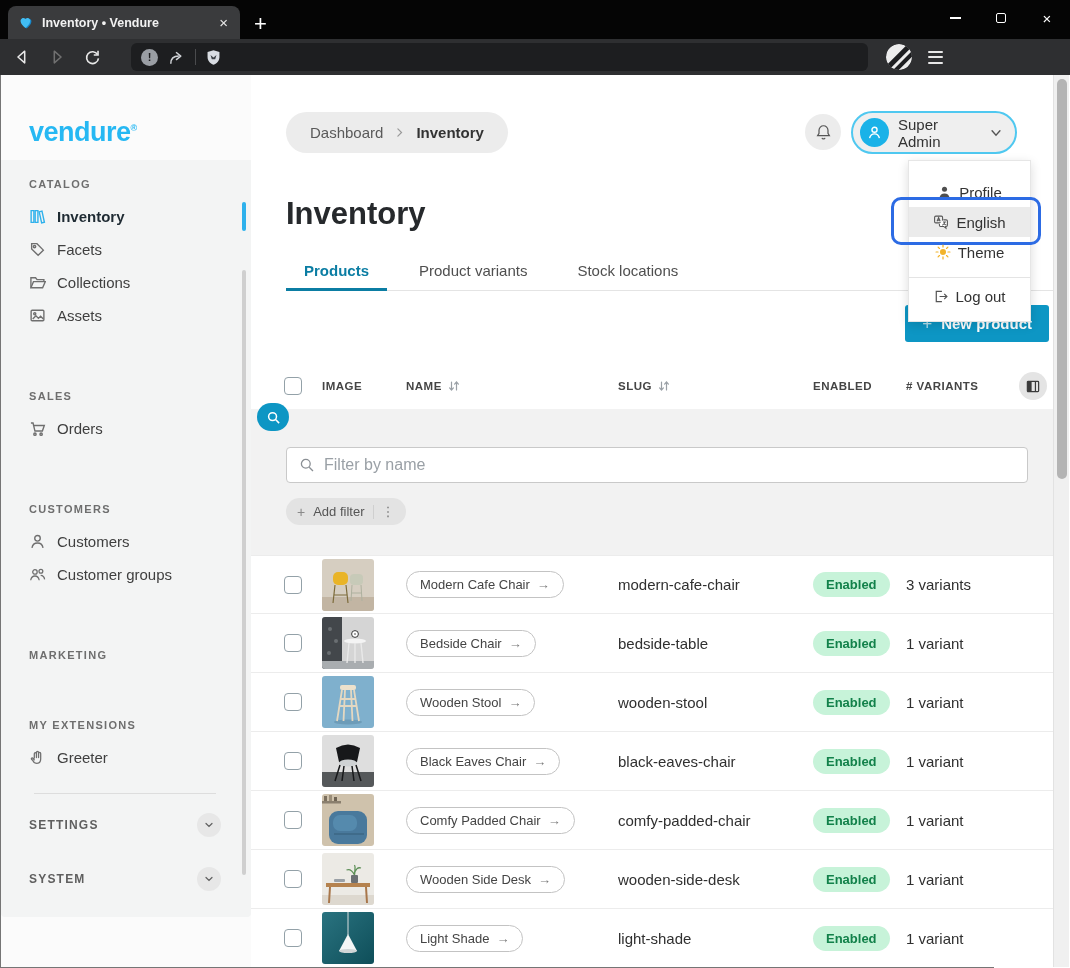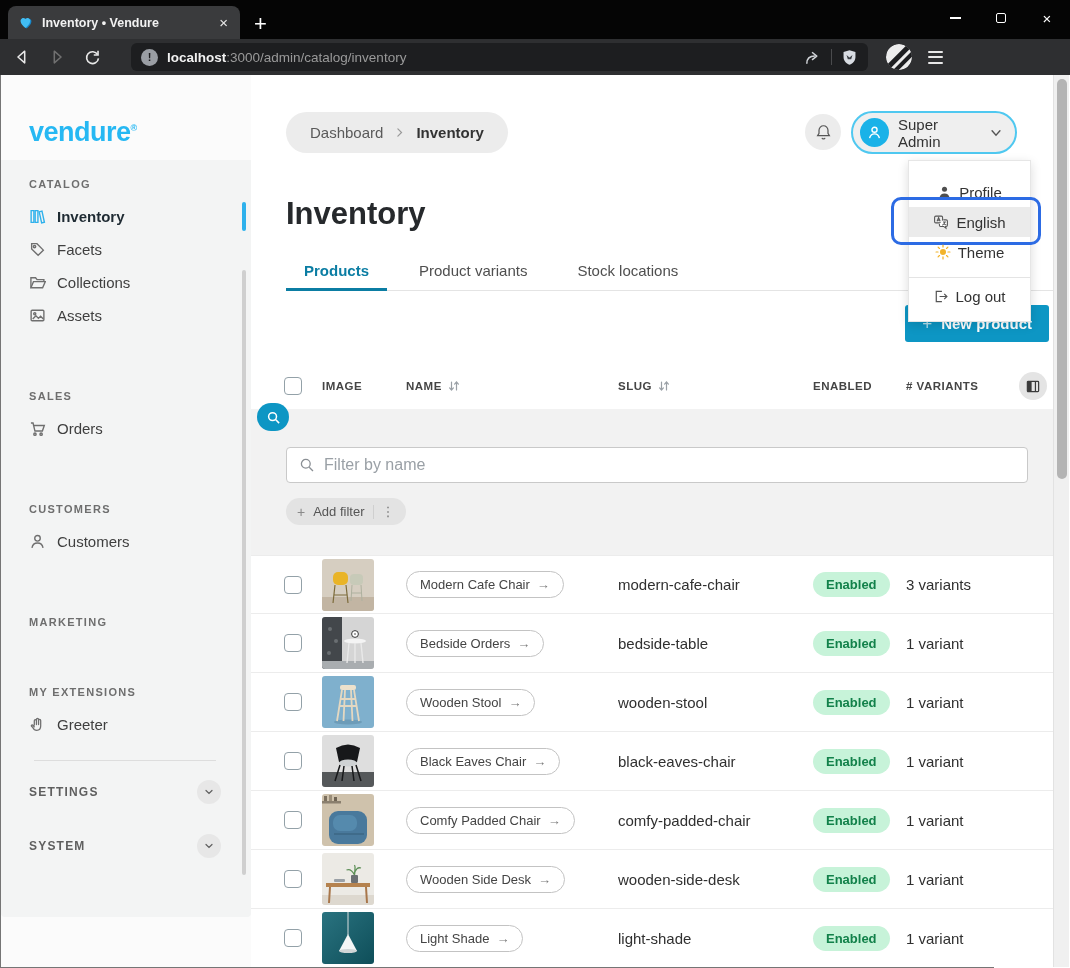--- a/index.html
+++ b/index.html
@@ -143,21 +143,20 @@
         </svg>
     </div>
     <div class="navbtn">
       <svg width="17" height="17" viewBox="0 0 20 20">
           <path d="M16 6.5 A7 7 0 1 0 17 11" fill="none" stroke="#e8e8e8" stroke-width="1.9"></path>
           <path d="M16.5 2 L16.5 7 L11.5 7" fill="none" stroke="#e8e8e8" stroke-width="1.9"></path>
         </svg>
     </div>
     <div class="urlbar">
       <div class="siteinfo">!</div>
-      <div class="url-text"><span class="host">localhost</span><span>:3000/admin/catalog/inventory</span></div>
       <svg width="19" height="19" viewBox="0 0 20 20">
           <path d="M4 16.5 C4 10.5 8 8.5 12.5 8.5" fill="none" stroke="#cfd2d6" stroke-width="1.6"></path>
           <path d="M9.5 4.5 L14.5 8.5 L9.5 12.5" fill="none" stroke="#cfd2d6" stroke-width="1.6" stroke-linejoin="round"></path>
         </svg>
       <div class="url-divider"></div>
       <svg width="17" height="19" viewBox="0 0 20 20">
           <path d="M10 1.5 L17 3.5 V9 C17 14 14.2 16.8 10 18.5 C5.8 16.8 3 14 3 9 V3.5 Z" fill="#d8dce2"></path>
           <path d="M6.5 7 L10 10 L13.5 7 L12 12 H8 Z" fill="#3c4046"></path>
         </svg>
     </div>
@@ -222,20 +221,29 @@
           <span>Orders</span>
         </div>
 
         <div class="nav-head spaced">CUSTOMERS</div>
         <div class="nav-item">
           <svg width="17" height="17" viewBox="0 0 16 16" fill="none" stroke="#6f6f6f" stroke-width="1.3">
               <circle cx="8" cy="5" r="2.6"></circle>
               <path d="M2.8 14 c0.6 -3.4 2.6 -4.6 5.2 -4.6 s4.6 1.2 5.2 4.6"></path>
             </svg>
           <span>Customers</span>
+        </div>
+        <div class="nav-item">
+          <svg width="17" height="17" viewBox="0 0 16 16" fill="none" stroke="#6f6f6f" stroke-width="1.2">
+              <circle cx="5.6" cy="5.6" r="2.1"></circle>
+              <path d="M1.6 13.4 c0.5 -3 2 -4 4 -4 s3.5 1 4 4"></path>
+              <circle cx="11.2" cy="5" r="1.8"></circle>
+              <path d="M11 8.8 c2.1 0.1 3.3 1.1 3.7 3.7"></path>
+            </svg>
+          <span>Customer groups</span>
         </div>
 
         <div class="nav-head spaced">MARKETING</div>
 
         <div class="nav-head spaced">MY EXTENSIONS</div>
         <div class="nav-item">
           <svg width="17" height="17" viewBox="0 0 16 16" fill="none" stroke="#6f6f6f" stroke-width="1.2" stroke-linecap="round">
               <path d="M5 8.5 V4.4 a1 1 0 0 1 2 0 V8 M7 7.8 V3.2 a1 1 0 0 1 2 0 V8 M9 8 V4.2 a1 1 0 0 1 2 0 v5.3 c0 2.6 -1.4 4 -3.7 4 c-1.9 0 -2.9 -1 -3.7 -2.7 L2.3 9.6 c-0.4 -0.9 0.8 -1.6 1.4 -0.9 L5 10.2"></path>
             </svg>
           <span>Greeter</span>
@@ -441,21 +449,21 @@
                 <circle cx="14" cy="24" r="2" fill="#6a6e72"></circle>
                 <circle cx="7" cy="36" r="2" fill="#6a6e72"></circle>
                 <rect y="44" width="52" height="8" fill="#a9adb0"></rect>
                 <ellipse cx="33" cy="24" rx="11" ry="2.6" fill="#f4f4f4"></ellipse>
                 <path d="M27 26 L25 46 M39 26 L41 46 M33 26 V46" stroke="#e9e9e9" stroke-width="1.4"></path>
                 <circle cx="33" cy="17" r="3.4" fill="#fff" stroke="#3a3a3a" stroke-width="1"></circle>
                 <circle cx="33" cy="17" r="0.8" fill="#3a3a3a"></circle>
               </svg>
             </div>
           <div><span class="namechip">
-                <span>Bedside Orders</span>
+                <span>Bedside Chair</span>
                 <span class="arr">→</span>
               </span></div>
           <div class="slug">bedside-table</div>
           <div><span class="badge">Enabled</span></div>
           <div class="variants">1 variant</div>
           <div></div>
         </div>
 
         <div class="tgrid trow">
           <div>

